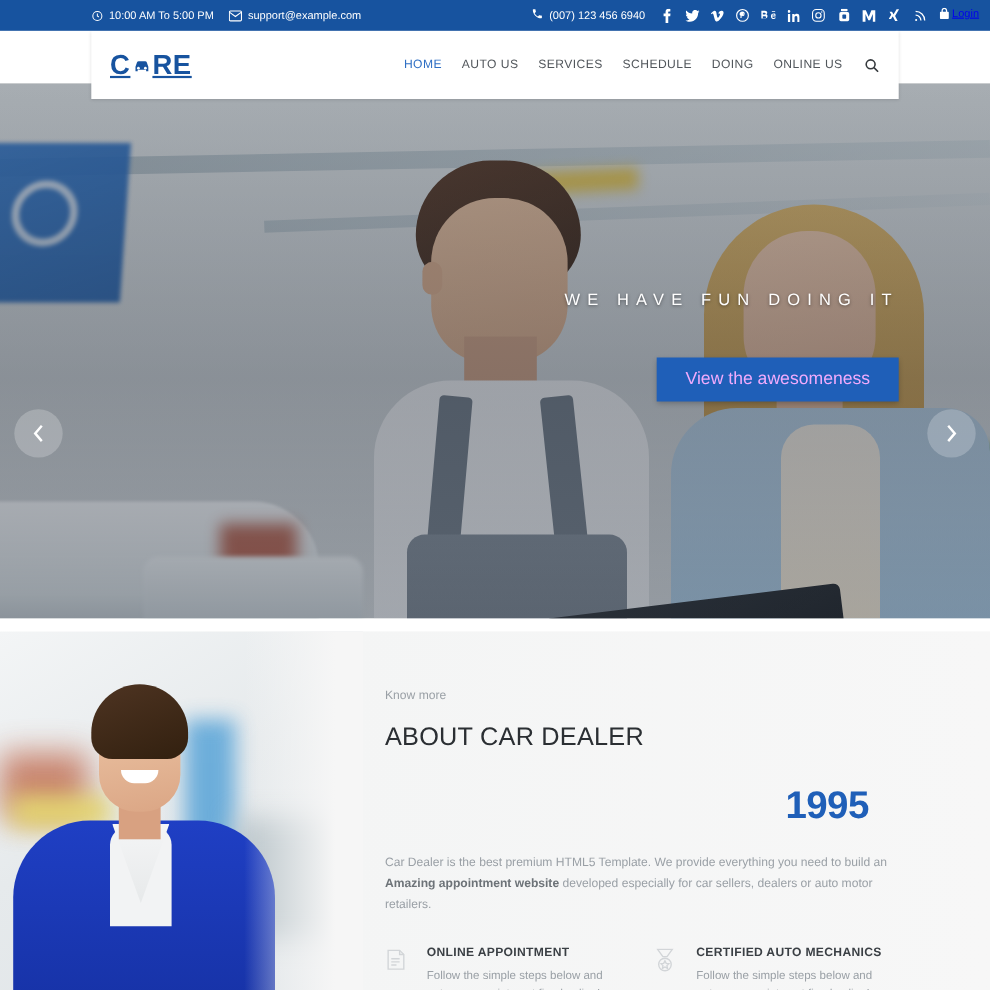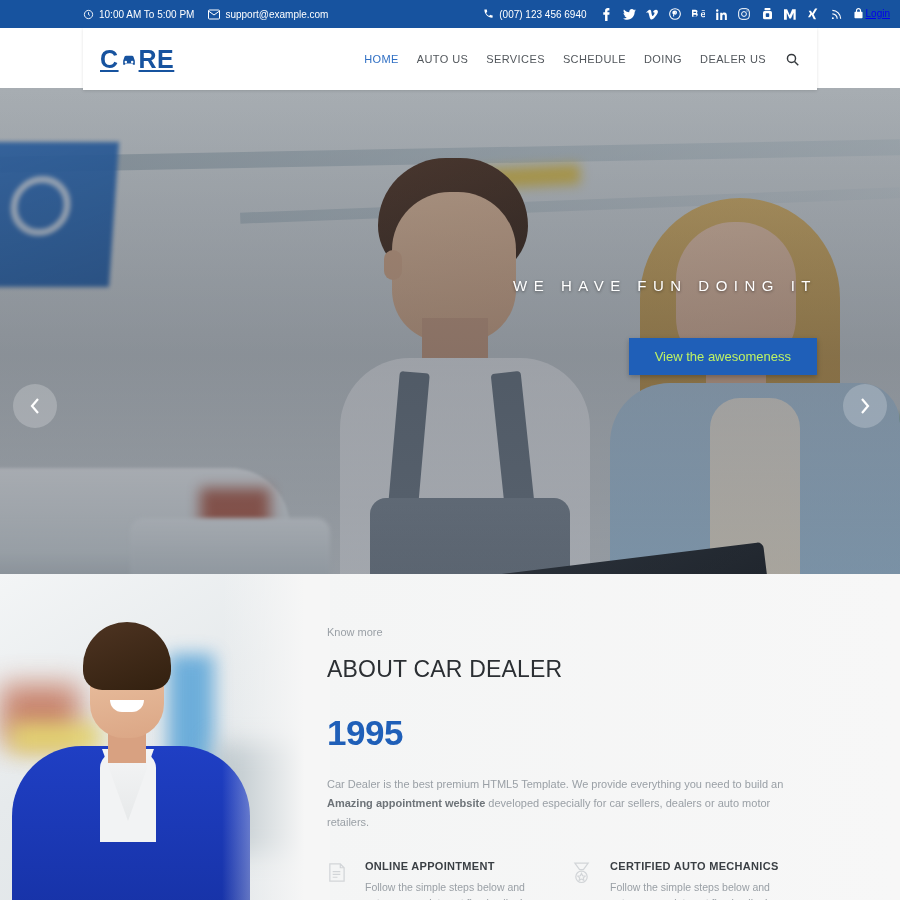--- a/index.html
+++ b/index.html
@@ -64,21 +64,21 @@
     letter-spacing: .4px; font-weight: 400; white-space: nowrap;
   }
   .nav a.active { color: #2f6fc4; }
   .nav .search-btn {
     color: #35393d; display: flex; align-items: center; cursor: pointer;
     margin-left: 2px;
   }
 
   
   .hero {
-    position: absolute; top: 88px; left: 0; width: 900px; height: 486px;
+    position: absolute; top: 76px; left: 0; width: 900px; height: 486px;
     overflow: hidden; background: #8a9097;
   }
   .hero-photo { position: absolute; inset: 0; }
   
   .bg-wall {
     position: absolute; inset: 0;
     background:
       linear-gradient(180deg,#dfe4e6 0%, #d5dadd 40%, #c9ced2 100%);
   }
   .bg-beam1 {
@@ -204,22 +204,22 @@
     margin-bottom: 16px;
   }
   .hero-title {
     font-size: 45px; line-height: 48px; font-weight: bold;
     letter-spacing: -.5px;
     text-shadow: 0 2px 6px rgba(0,0,0,.35);
     max-width: 480px;
   }
   .hero-btn {
     margin-top: 28px;
-    background: #1f5fb8; color: #bef264; border: none;
-    padding: 11px 26px; font-size: 13px; cursor: pointer;
+    background: #1f5fb8; color: #f0abfc; border: none;
+    padding: 11px 26px; font-size: 16px; cursor: pointer;
     font-family: "Liberation Sans", sans-serif;
     box-shadow: 0 2px 5px rgba(0,0,0,.25);
   }
   .carousel-arrow {
     position: absolute; top: 296px;
     width: 44px; height: 44px; border-radius: 50%;
     background: rgba(255,255,255,.22);
     display: flex; align-items: center; justify-content: center;
     color: #fff; cursor: pointer; z-index: 20;
   }
@@ -273,27 +273,27 @@
   .ap-vcut {
     position: absolute; left: 102px; top: 175px; width: 52px; height: 72px;
     background: linear-gradient(180deg,#f4f5f6,#e7e9ea);
     clip-path: polygon(50% 100%, 0 0, 100% 0);
   }
   .ap-fade {
     position: absolute; right: -2px; top: 0; width: 110px; height: 326px;
     background: linear-gradient(90deg, rgba(247,247,247,0), #f6f6f6 75%);
   }
 
-  .about-text { position: absolute; left: 327px; top: 0; width: 490px; height: 317px; }
+  .about-text { position: absolute; left: 350px; top: 0; width: 490px; height: 317px; }
   .know-more { font-size: 11px; color: #9aa0a6; margin-top: 52px; }
   .about-title {
     font-size: 23px; color: #2b2f33; margin-top: 18px;
     font-weight: 400; letter-spacing: .2px;
   }
-  .year-row { display: flex; align-items: center; margin-top: 32px; }
+  .year-row { display: flex; align-items: flex-end; margin-top: 32px; flex-direction: column; }
   .year {
     font-size: 35px; color: #1f5fb8; font-weight: bold; line-height: 1;
     width: 126px; flex: none; letter-spacing: -.5px;
   }
   .year-desc { font-size: 11.5px; color: #8d9399; line-height: 17px; padding-top: 3px; }
   .about-para {
     margin-top: 25px; font-size: 11px; color: #9aa0a6; line-height: 19px;
     width: 470px;
   }
   .about-para b { color: #6d7378; font-weight: bold; }
@@ -431,21 +431,21 @@
       </span>
       <span>RE</span>
   </a>
 
   <nav class="nav">
     <a href="#" class="active">HOME</a>
     <a href="#">AUTO US</a>
     <a href="#">SERVICES</a>
     <a href="#">SCHEDULE</a>
     <a href="#">DOING</a>
-    <a href="#">DEALER US</a>
+    <a href="#">ONLINE US</a>
     <span class="search-btn">
       <svg width="13" height="13" viewBox="0 0 18 18" fill="none" stroke="#35393d" stroke-width="2">
         <circle cx="7.6" cy="7.6" r="5.6"></circle>
           <path d="M11.8 11.8L17 17"></path>
       </svg>
     </span>
   </nav>
 </div>
 
 <section class="hero">

